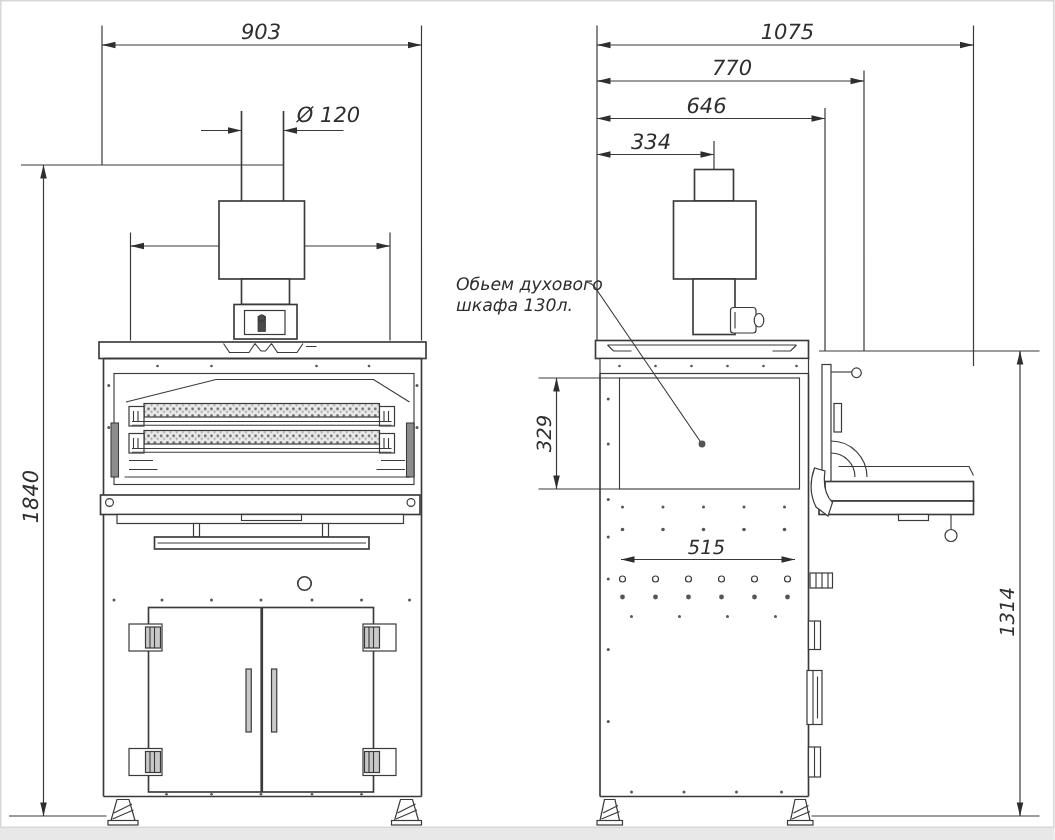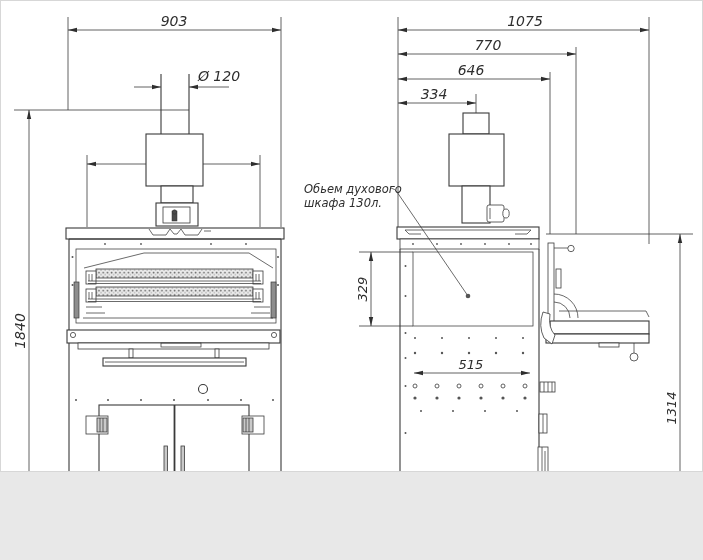--- a/index.html
+++ b/index.html
@@ -1,16 +1,16 @@
 <!DOCTYPE html>
 <html><head>
 <meta charset="utf-8">
 <style>
   html,body{margin:0;padding:0;background:#e8e8e8;}
-  .canvas{width:703px;height:472px;background:#ffffff;position:relative;border:1px solid #d7d7d7;box-sizing:border-box;overflow:hidden;}
+  .canvas{width:703px;height:552px;background:#ffffff;position:relative;border:1px solid #d7d7d7;box-sizing:border-box;overflow:hidden;}
   svg{display:block;}
   .ln{stroke:#3a3a3a;stroke-width:1.1;fill:none;}
   .thin{stroke:#3a3a3a;stroke-width:0.75;fill:none;}
   .dim{stroke:#3a3a3a;stroke-width:0.8;fill:none;}
   .arrow{fill:#2e2e2e;stroke:none;}
   .fillwhite{fill:#ffffff;stroke:#3a3a3a;stroke-width:1.1;}
   .fillwhite-thin{fill:#ffffff;stroke:#3a3a3a;stroke-width:0.8;}
   .dark{fill:#4a4a4a;stroke:#333;stroke-width:0.5;}
   .graybar{fill:#8d8d8d;stroke:#3a3a3a;stroke-width:0.7;}
   .handlebar{fill:#c9c9c9;stroke:#3a3a3a;stroke-width:0.8;}

